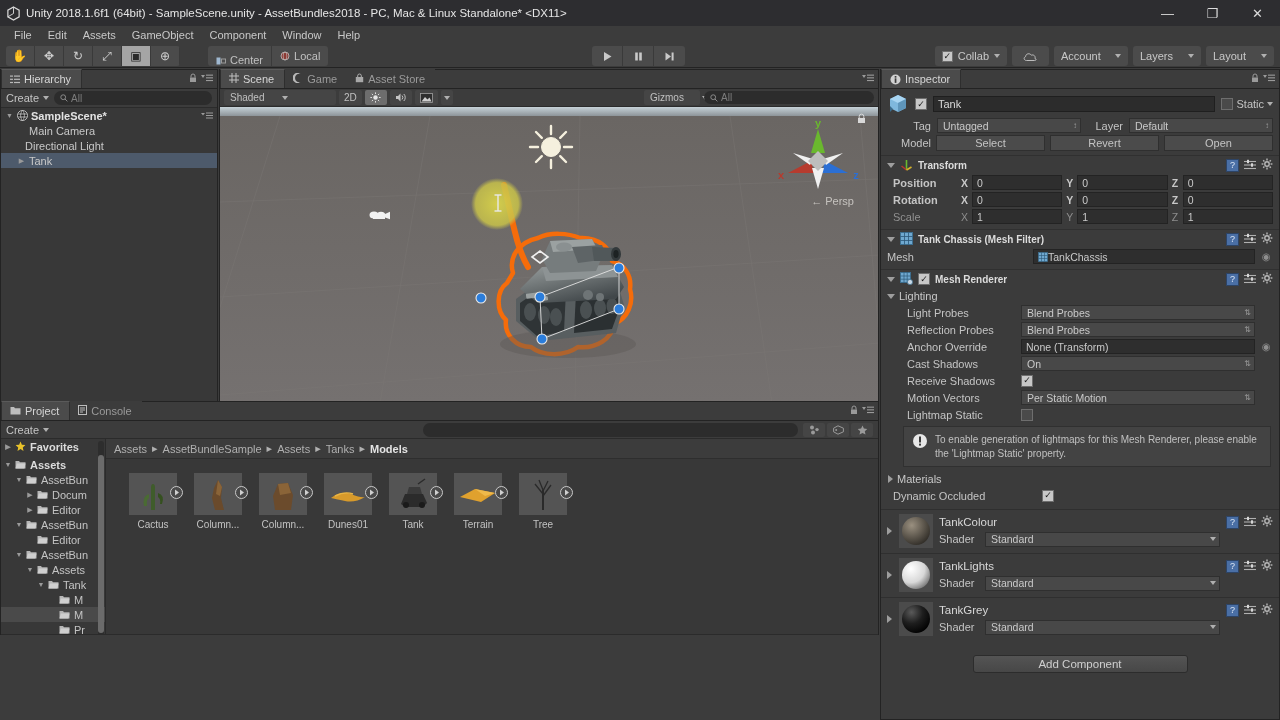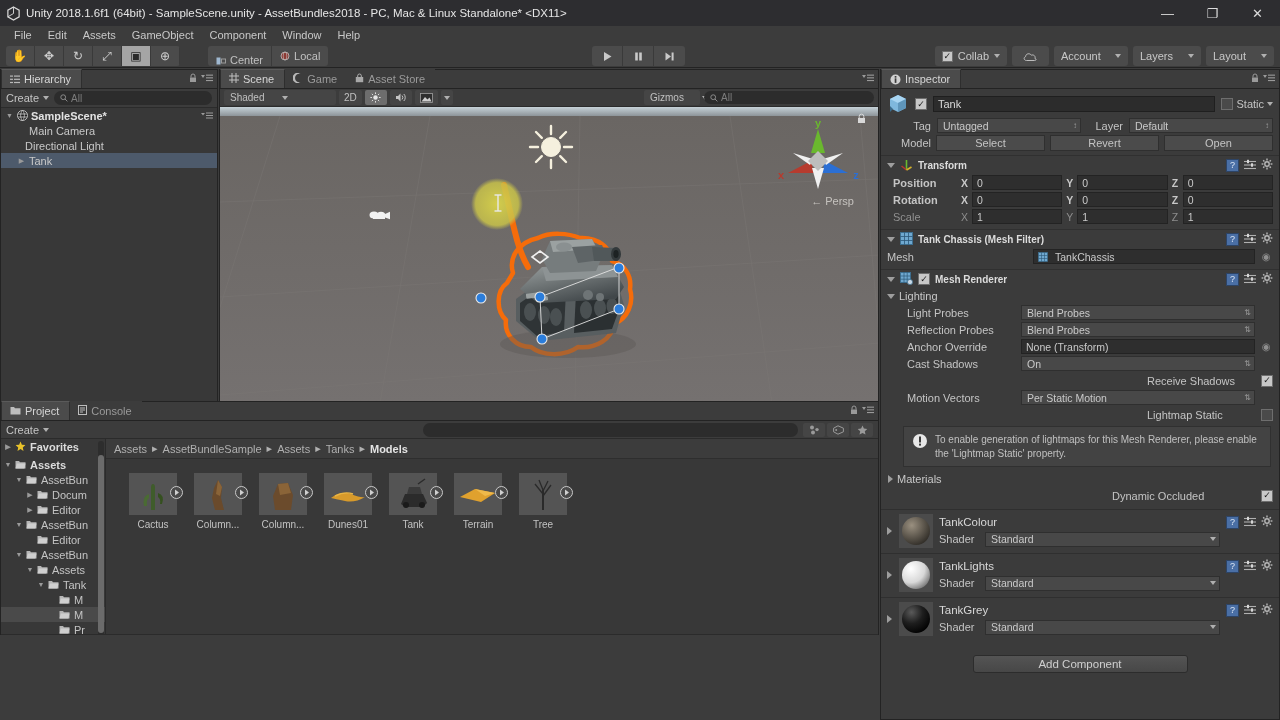--- a/index.html
+++ b/index.html
@@ -119,21 +119,21 @@
   .insp-body { height:calc(100% - 19px); overflow:hidden; position:relative; background:#3b3b3b; }
   .gobj-head { display:flex; align-items:center; gap:6px; padding:4px 6px 2px 6px; background:#3b3b3b; }
   .gicon { width:22px; height:22px; position:relative; }
   .gname { flex:1; height:16px; background:#2c2c2c; border:1px solid #1f1f1f;
     display:flex; align-items:center; padding:0 4px; color:#d8d8d8; font-size:11px; }
   .cbx { width:12px; height:12px; background:#c8c8c8; border:1px solid #6e6e6e;
     display:flex; align-items:center; justify-content:center; color:#1e1e1e;
     font-size:9px; line-height:1; flex:0 0 12px; }
   .cbx.off { background:#4a4a4a; }
   .static-row { display:flex; align-items:center; gap:3px; color:#c4c4c4; font-size:11px; }
-  .row { display:flex; align-items:center; padding:1px 6px; height:17px; gap:4px;justify-content:flex-end; }
+  .row { display:flex; align-items:center; padding:1px 6px; height:17px; gap:4px; }
   .lbl { color:#c4c4c4; font-size:11px; }
   .lbl.dim { color:#909090; }
   .dropdown { background:#484848; border:1px solid #2f2f2f; height:15px; display:flex;
     align-items:center; justify-content:space-between; padding:0 3px 0 5px;
     color:#c9c9c9; font-size:10.5px; }
   .field { background:#2e2e2e; border:1px solid #232323; height:15px; display:flex;
     align-items:center; padding:0 4px; color:#cacaca; font-size:10.5px; }
   .btn3 { background:#4b4b4b; border:1px solid #2f2f2f; height:16px; flex:1;
     display:flex; align-items:center; justify-content:center; color:#c4c4c4; font-size:11px; }
   .comp-head { display:flex; align-items:center; gap:5px; height:19px; padding:0 6px;
@@ -1139,21 +1139,21 @@
                   <line x1="2.2" y1="2.2" x2="3.4" y2="3.4"></line>
                   <line x1="8.6" y1="8.6" x2="9.8" y2="9.8"></line>
                   <line x1="9.8" y1="2.2" x2="8.6" y2="3.4"></line>
                   <line x1="3.4" y1="8.6" x2="2.2" y2="9.8"></line>
                 </g>
               </svg></span>
         </span>
       </div>
       <div class="row">
         <span class="lbl" style="width:142px;">Mesh</span>
-        <span class="field" style="flex:1; gap:7px;">
+        <span class="field" style="flex:1; gap:0;">
           <svg width="10" height="10" viewBox="0 0 10 10" style="flex:0 0 10px;">
               <rect x="0.5" y="0.5" width="9" height="9" fill="#6fa8cf" stroke="#3d6e8f" stroke-width="0.7"></rect>
               <line x1="3.5" y1="0.5" x2="3.5" y2="9.5" stroke="#2c5777" stroke-width="0.6"></line>
               <line x1="6.5" y1="0.5" x2="6.5" y2="9.5" stroke="#2c5777" stroke-width="0.6"></line>
               <line x1="0.5" y1="3.5" x2="9.5" y2="3.5" stroke="#2c5777" stroke-width="0.6"></line>
               <line x1="0.5" y1="6.5" x2="9.5" y2="6.5" stroke="#2c5777" stroke-width="0.6"></line>
             </svg>
           <span>TankChassis</span>
         </span>
         <span style="width:14px;text-align:center;color:#8f8f8f;font-size:10px;">◉</span>

